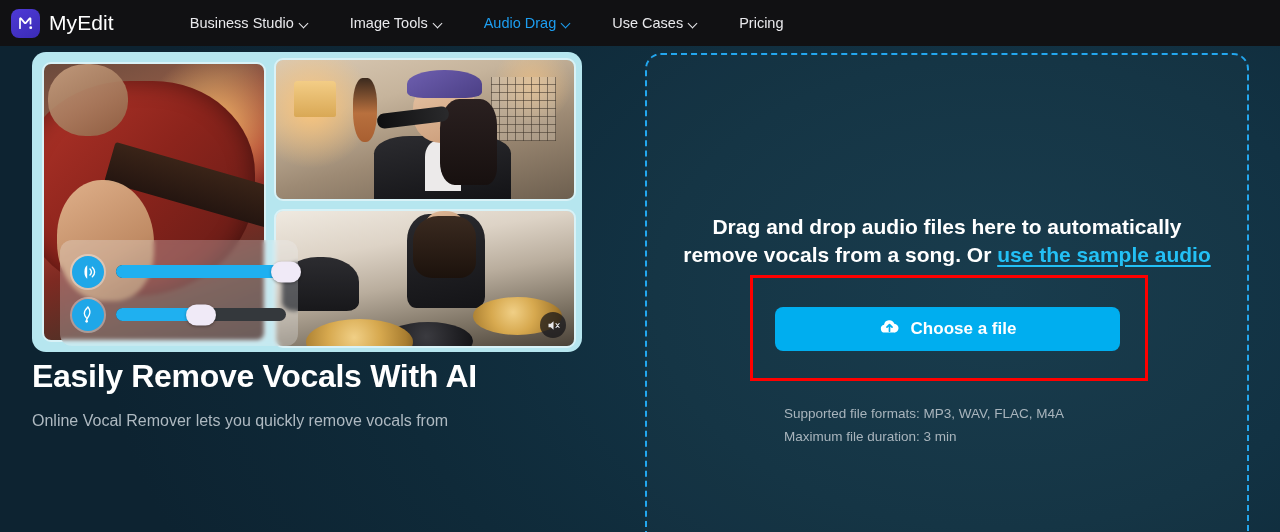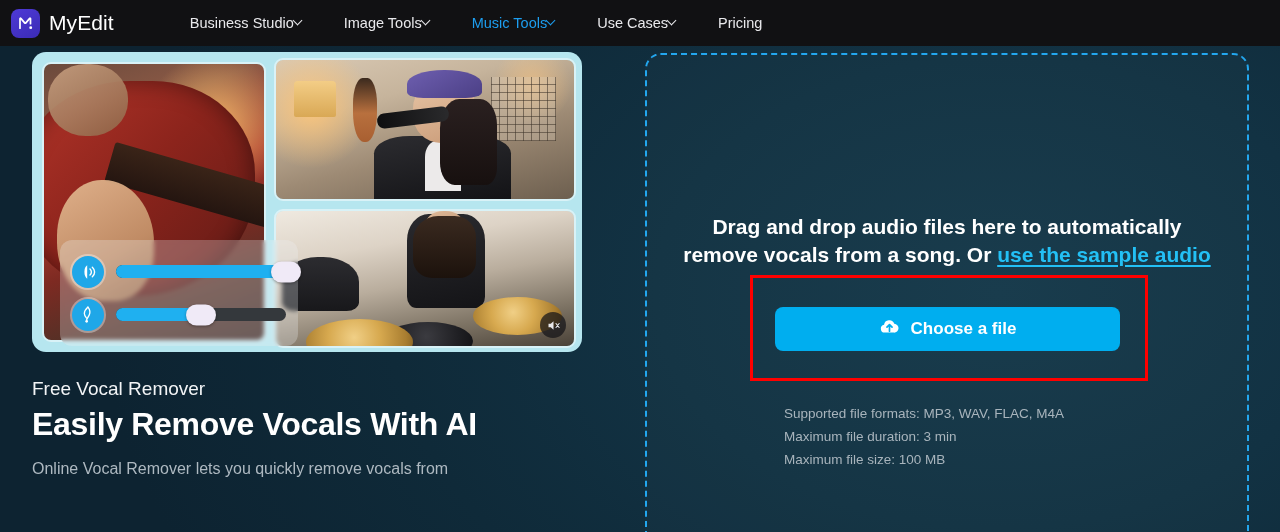--- a/index.html
+++ b/index.html
@@ -56,21 +56,22 @@
   }
 
   #nav-links {
     display: flex;
     align-items: center;
     margin-left: 56px;
     gap: 0px;
   }
   .nav-item {
     display: flex;
-    align-items: flex-start;
+    align-items: center;
+    gap: 6px;
     color: #e9e9ec;
     font-size: 14.5px;
     padding: 6px 20px;
     cursor: pointer;
     white-space: nowrap;
   }
   .nav-item.active { color: #1d9ef0; }
   .caret {
     width: 10px; height: 10px;
     display: inline-block;
@@ -490,21 +491,21 @@
     <div id="nav-links">
       <div class="nav-item">
         <span>Business Studio</span>
         <span class="caret"></span>
       </div>
       <div class="nav-item">
         <span>Image Tools</span>
         <span class="caret"></span>
       </div>
       <div class="nav-item active">
-        <span>Music Tools</span>
+        <span>Audio Drag</span>
         <span class="caret"></span>
       </div>
       <div class="nav-item">
         <span>Use Cases</span>
         <span class="caret"></span>
       </div>
       <div class="nav-item">
         <span>Pricing</span>
       </div>
     </div>
@@ -582,21 +583,20 @@
         <div id="mute-badge">
           <svg width="15" height="15" viewBox="0 0 24 24" aria-hidden="true">
             <path d="M4 9.2h3.6L12 5.3v13.4l-4.4-3.9H4z" fill="#e8e8ea"></path>
             <path d="M16 8.8l5 6.4M21 8.8l-5 6.4" stroke="#e8e8ea" stroke-width="1.7" stroke-linecap="round"></path>
           </svg>
         </div>
 
       </div>
     </div>
 
-    <div id="hero-eyebrow">Free Vocal Remover</div>
     <h1 id="hero-title">Easily Remove Vocals With AI</h1>
     <p id="hero-sub">Online Vocal Remover lets you quickly remove vocals from</p>
   </section>
 
   <section id="dropzone">
     <div id="drop-headline">
       <span>Drag and drop audio files here to automatically</span><br>
       <span>remove vocals from a song. Or </span><span id="sample-link">use the sample audio</span>
     </div>
   </section>
@@ -609,16 +609,15 @@
       </svg>
     </span>
     <span>Choose a file</span>
   </button>
 
   <div id="red-highlight"></div>
 
   <div id="file-meta">
     <div>Supported file formats: MP3, WAV, FLAC, M4A</div>
     <div>Maximum file duration: 3 min</div>
-    <div>Maximum file size: 100 MB</div>
   </div>
 
 </div>
 
 </body></html>

